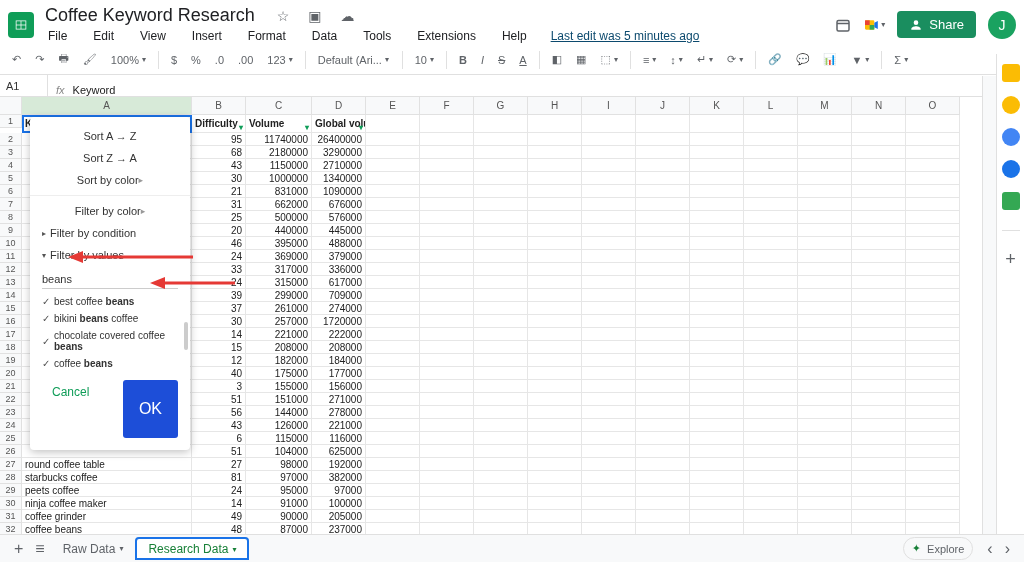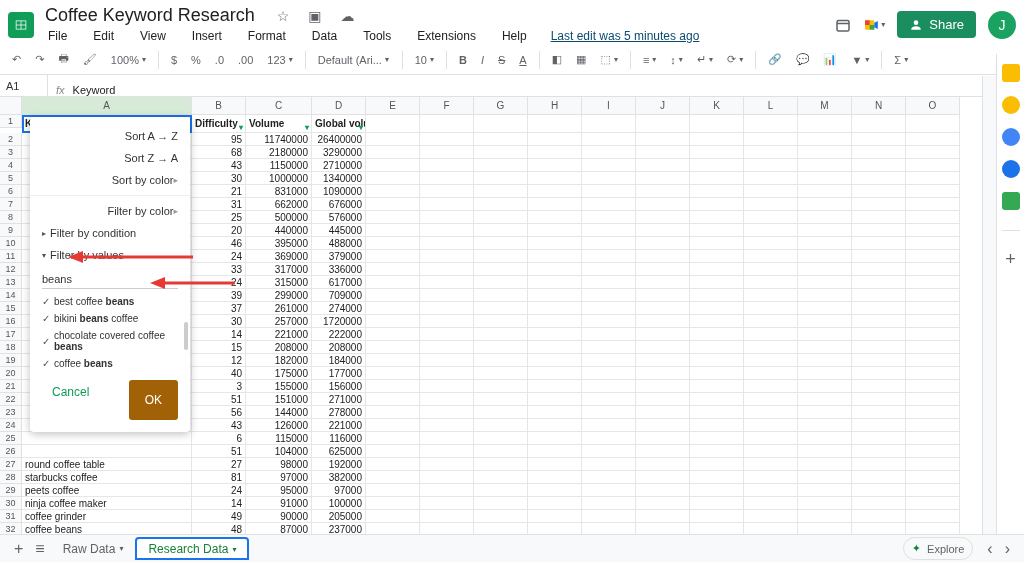--- a/index.html
+++ b/index.html
@@ -39,32 +39,32 @@
   .gh, .rh { background:#f8f9fa; border-right:1px solid #e1e1e1; border-bottom:1px solid #e1e1e1; text-align:center; font-size:10px; color:#555; height:18px; line-height:18px; }
   .rh { font-size:9px; height:13px; line-height:13px; }
   .cell { border-right:1px solid #e6e6e6; border-bottom:1px solid #e6e6e6; height:13px; line-height:13px; font-size:10px; padding:0 3px; overflow:hidden; white-space:nowrap; }
   .hdrcell { font-weight:bold; height:18px; line-height:18px; position:relative; }
   .num { text-align:right; }
   .col-a-hdr { background:#d7ead8; }
   .active { outline:2px solid #1a73e8; outline-offset:-2px; }
   .filter-tri { position:absolute; right:2px; top:4px; color:#0f9d58; font-size:8px; }
   
   .filter-panel { position:absolute; left:30px; top:20px; width:160px; background:#fff; box-shadow:0 2px 8px rgba(0,0,0,.25); border-radius:4px; padding:8px 0; z-index:50; }
-  .fp-item { padding:5px 12px; font-size:11px; color:#333; cursor:pointer; display:flex; align-items:center; justify-content:flex-end; }
+  .fp-item { padding:5px 12px; font-size:11px; color:#333; cursor:pointer; display:flex; align-items:center; justify-content:center; }
   .fp-sub { font-size:9px; color:#999; }
   .fp-expand { display:flex; align-items:center; gap:4px; padding:5px 12px; font-size:11px; color:#333; }
   .fp-tri { font-size:8px; color:#555; }
   .fp-link { color:#1a73e8; font-size:10px; border:1px solid #1a73e8; padding:1px 3px; margin-left:12px; cursor:pointer; display:inline-block; }
   .fp-search { margin:4px 12px; border-bottom:1px solid #ccc; padding:3px 0; font-size:11px; color:#333; }
   .fp-value { padding:3px 12px 3px 24px; font-size:10px; color:#333; display:flex; align-items:center; gap:6px; position:relative; }
   .fp-check { color:#555; font-size:10px; position:absolute; left:12px; }
   .fp-value b { font-weight:bold; }
   .fp-btns { display:flex; justify-content:space-between; gap:0; padding:8px 12px 4px 12px; }
   .fp-cancel { color:#0f9d58; padding:5px 10px; font-size:12px; cursor:pointer; }
-  .fp-ok { background:#a16207; color:#fff; padding:13px 16px; font-size:12px; border-radius:3px; cursor:pointer; }
+  .fp-ok { background:#1d4ed8; color:#fff; padding:20px 16px; font-size:16px; border-radius:3px; cursor:pointer; }
   .fp-scroll { position:absolute; right:2px; top:205px; width:4px; height:28px; background:#ccc; border-radius:2px; }
   
   .arrow { position:absolute; z-index:60; }
   .arrow-line { stroke:#e53935; stroke-width:3; fill:none; }
   .arrow-head { fill:#e53935; }
   
   .sheets { position:absolute; bottom:0; left:0; right:0; height:28px; border-top:1px solid #e0e0e0; display:flex; align-items:center; padding:0 8px; background:#f8f9fa; }
   .sheet-btn { padding:0 6px; color:#5f6368; cursor:pointer; font-size:16px; }
   .sheet-tab { padding:4px 12px; font-size:12px; color:#5f6368; cursor:pointer; border-radius:4px 4px 0 0; display:flex; align-items:center; gap:4px; }
   .sheet-tab.active { color:#188038; font-weight:500; background:#fff; border-top:1px solid #e0e0e0; border-left:1px solid #e0e0e0; border-right:1px solid #e0e0e0; }

